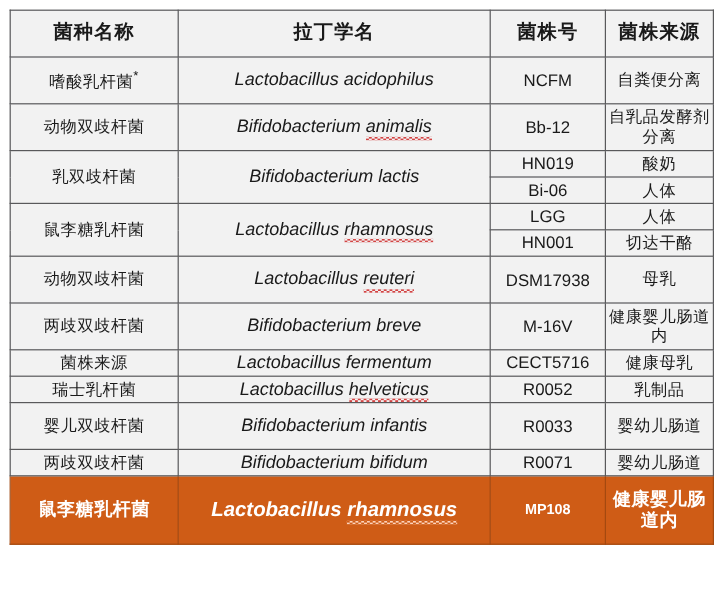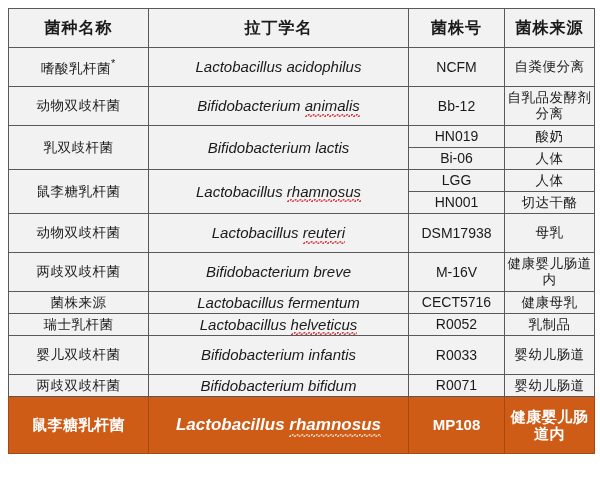--- a/index.html
+++ b/index.html
@@ -79,21 +79,21 @@
   
   tr.highlight td {
     background: #cf5c16;
     color: #ffffff;
     font-weight: bold;
     border-color: #a4490f;
     height: 56px;
   }
   tr.highlight td.cn    { font-size: 15px; }
   tr.highlight td.latin { font-size: 17px; font-style: italic; }
-  tr.highlight td.code  { font-size: 15px; margin-left: 24px; }
+  tr.highlight td.code  { font-size: 12px; margin-left: 24px; }
   tr.highlight td.src   { font-size: 15px; }
 
   
   .sq {
     position: relative;
     display: inline-block;
   }
   .sq::after {
     content: "";
     position: absolute;

